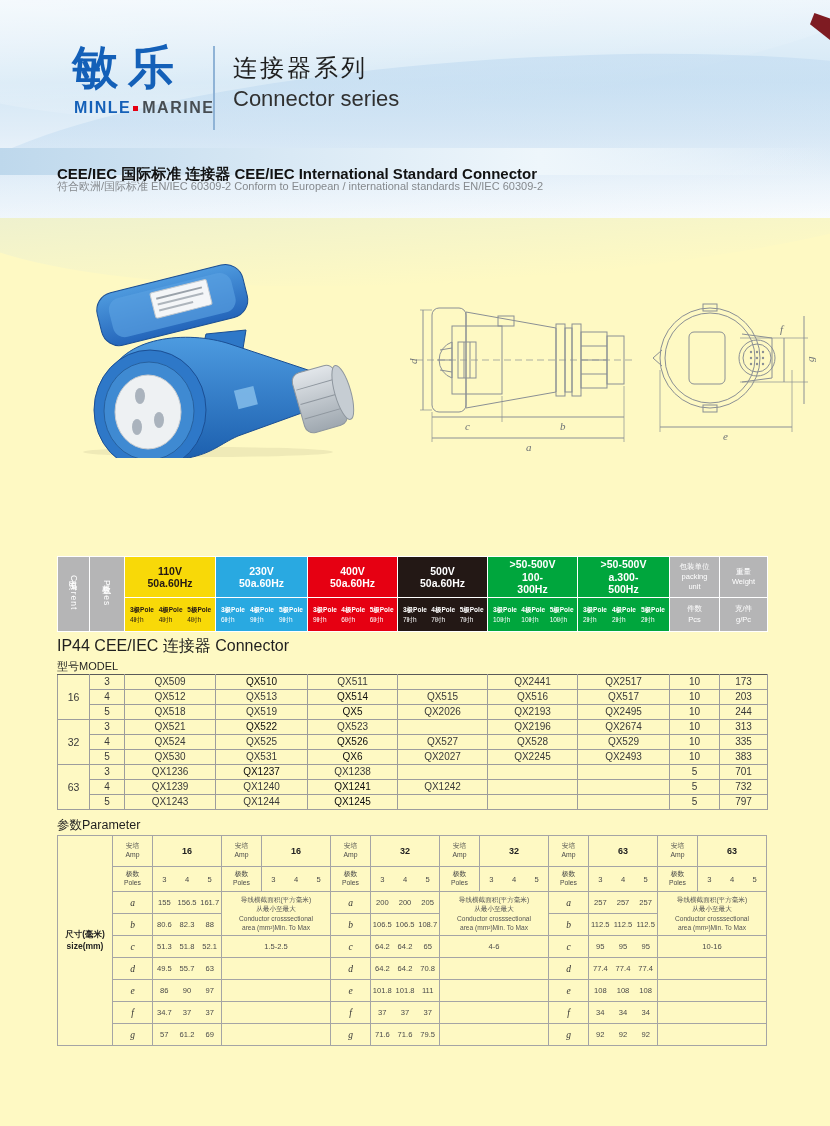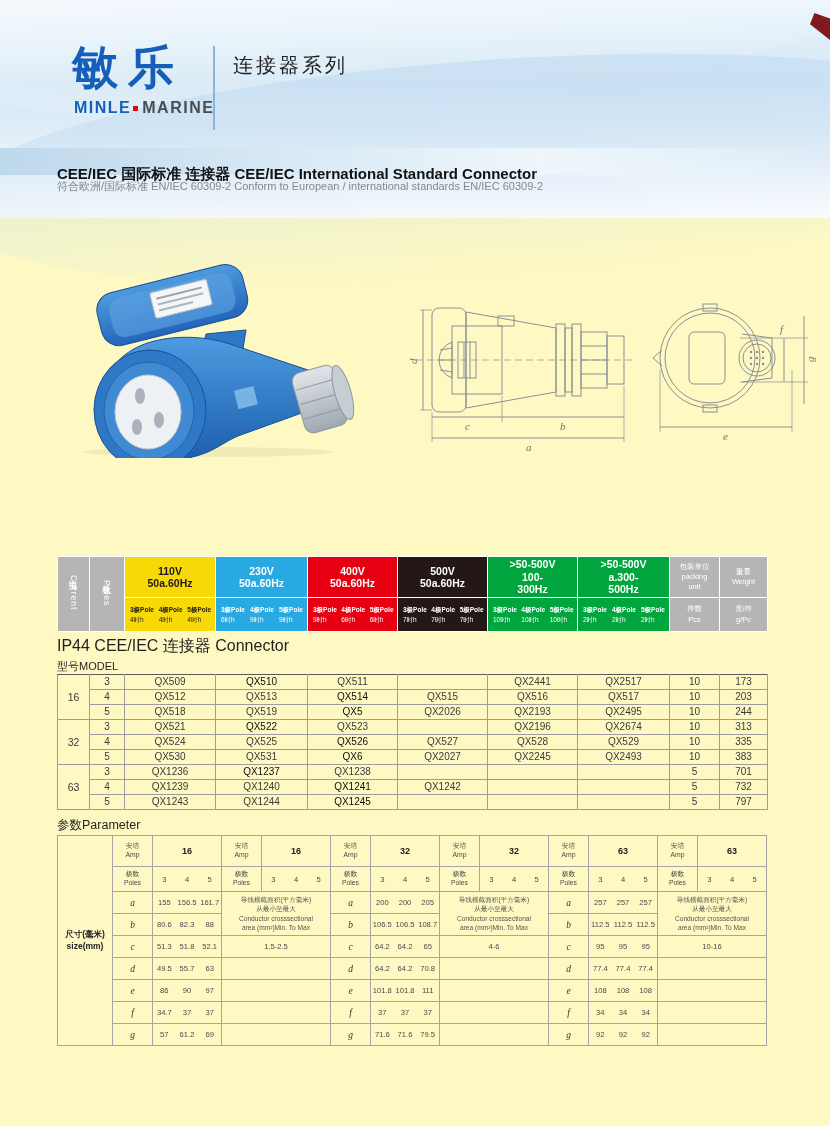--- a/index.html
+++ b/index.html
@@ -18,21 +18,21 @@
     clip-path:polygon(22% 0,100% 20%,100% 100%,0 42%);}
 
   
   .logo-cn{position:absolute;left:72px;top:44px;font-size:46px;font-weight:bold;color:#1460b8;
     letter-spacing:10px;line-height:1;}
   .logo-en{position:absolute;left:74px;top:99px;font-size:16px;letter-spacing:1.5px;white-space:nowrap;}
   .logo-en .p1{color:#1460b8;font-weight:bold;}
   .logo-en .dot{display:inline-block;width:5px;height:5px;background:#e60012;margin:0 4px 2px 2px;}
   .logo-en .p2{color:#474d52;font-weight:bold;}
   .mast-divider{position:absolute;left:213px;top:46px;width:2px;height:84px;background:#8fb3d6;}
-  .series-cn{position:absolute;left:233px;top:52px;font-size:20px;color:#1f1f1f;letter-spacing:3px;}
+  .series-cn{position:absolute;left:233px;top:52px;font-size:24px;color:#1f1f1f;letter-spacing:3px;}
   .series-en{position:absolute;left:233px;top:86px;font-size:22px;color:#303030;}
 
   
   .banner{position:absolute;left:0;top:148px;width:830px;height:27px;
     background:linear-gradient(90deg,#bed8ec 0%,#d9e9f5 35%,#eef6fb 65%,rgba(255,255,255,0) 100%);}
   .banner-title{position:absolute;left:57px;top:0;height:27px;line-height:27px;
     font-size:15px;font-weight:bold;color:#121212;white-space:nowrap;margin-top:12px;}
   .banner-sub{position:absolute;left:57px;top:179px;font-size:11px;color:#85898d;white-space:nowrap;}
 
   
@@ -99,20 +99,21 @@
     <div class="wave wave2"></div>
   </div>
   <div class="corner-ribbon"></div>
 
   <div class="logo-cn">敏乐</div>
   <div class="logo-en">
     <span class="p1">MINLE</span><span class="dot"></span><span class="p2">MARINE</span>
   </div>
   <div class="mast-divider"></div>
   <div class="series-cn">连接器系列</div>
+  <div class="series-en">Connector series</div>
 
   <div class="banner">
     <div class="banner-title">CEE/IEC 国际标准 连接器 CEE/IEC International Standard Connector</div>
   </div>
   <div class="banner-sub">符合欧洲/国际标准 EN/IEC 60309-2  Conform to European / international standards EN/IEC 60309-2</div>
 
   <div class="photo-wrap">
     <svg width="305" height="208" viewBox="0 0 305 208">
       <defs>
         <linearGradient id="bodyG" x1="0" y1="0" x2="0" y2="1">

